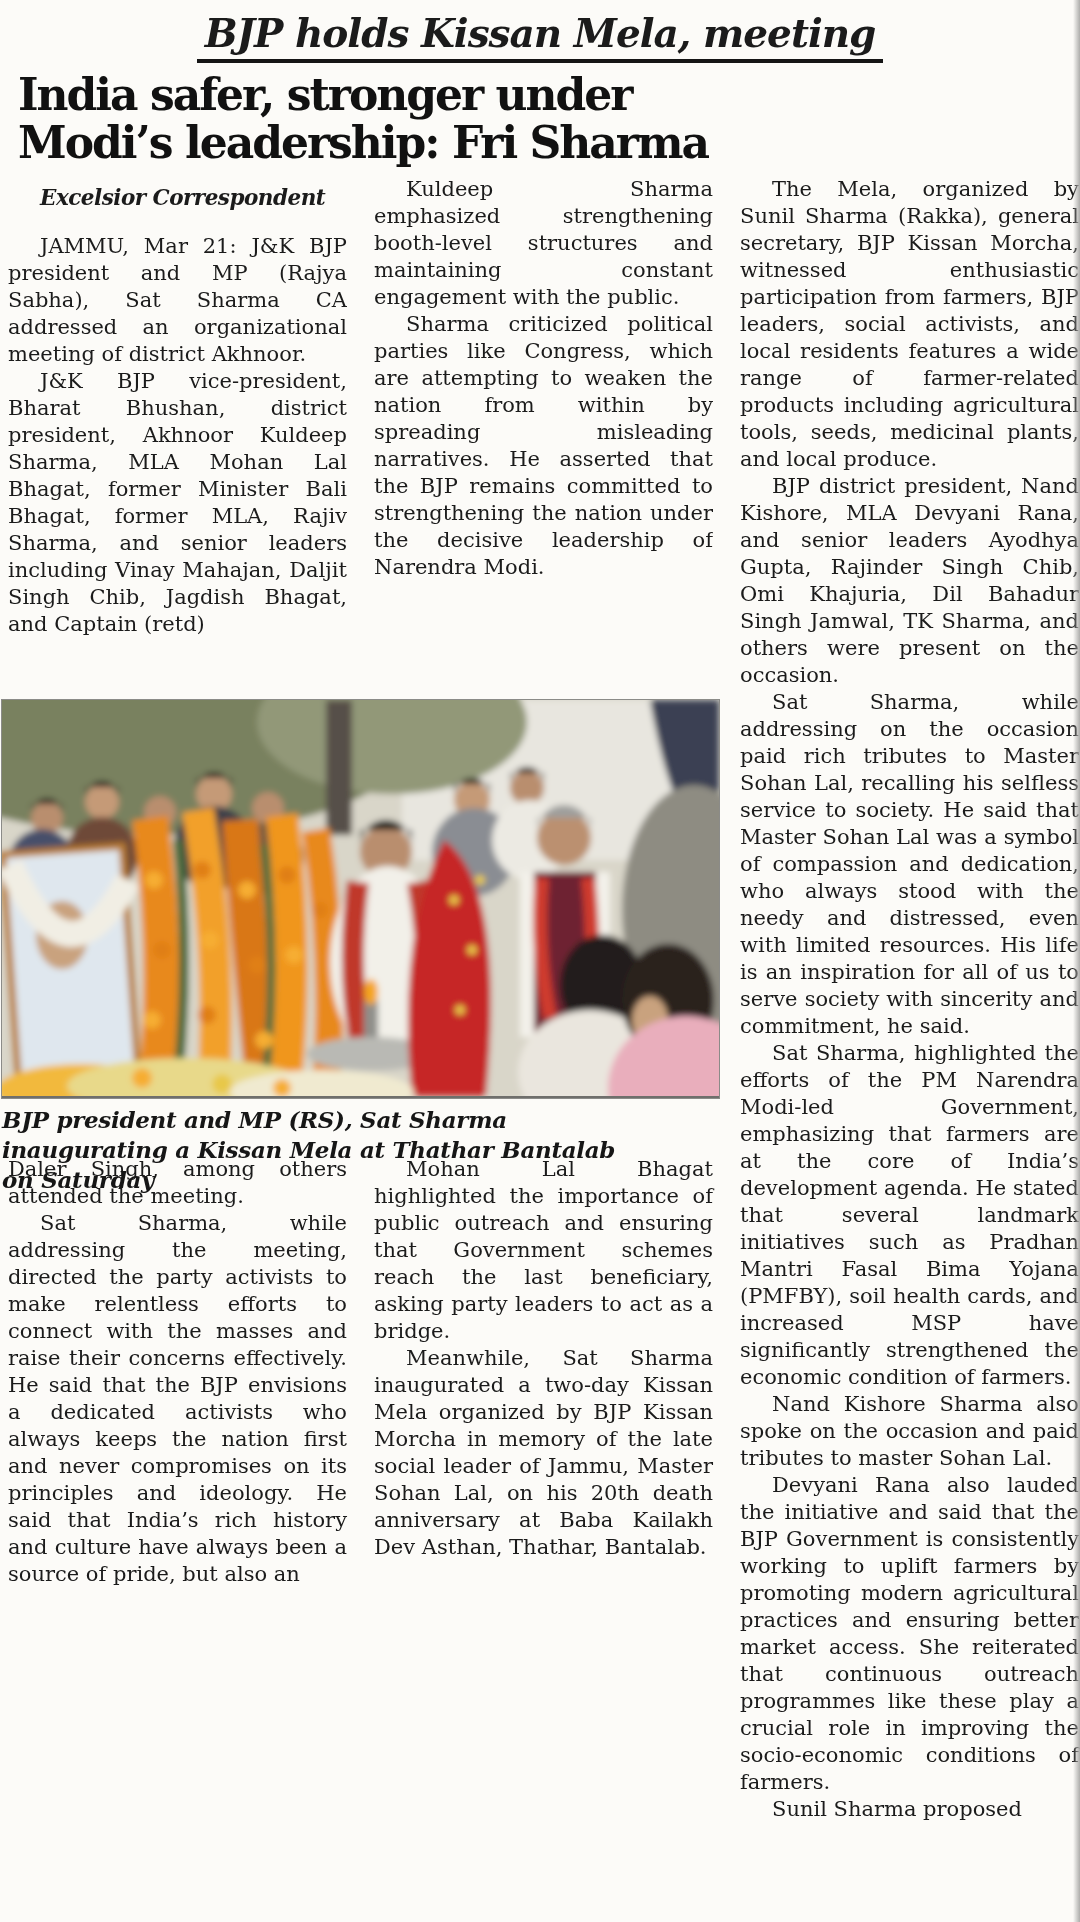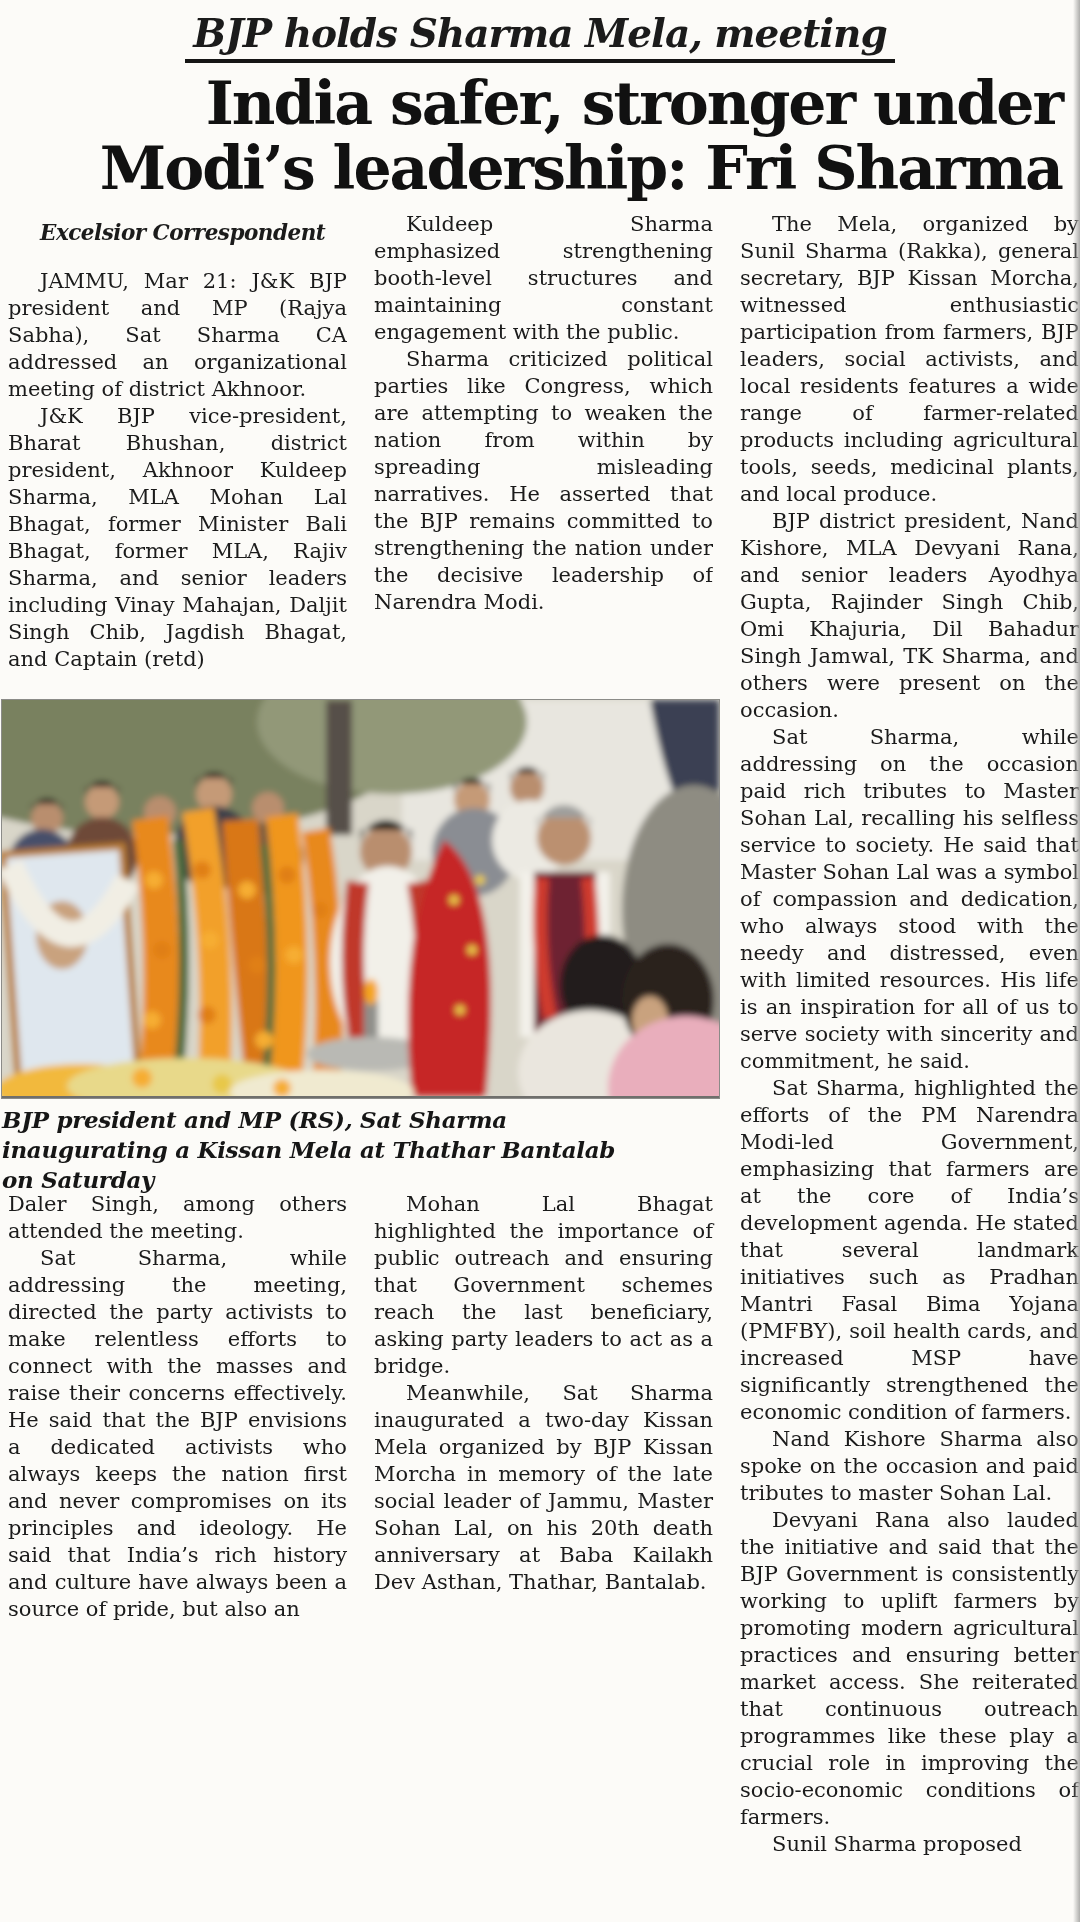--- a/index.html
+++ b/index.html
@@ -7,22 +7,22 @@
     width:1080px;height:1922px;position:relative;overflow:hidden;
     background:#fcfbf8;color:#1b1b1b;
     font-family:"DejaVu Serif","Liberation Serif",serif;
   }
   .scan-edge{position:absolute;right:0;top:0;width:7px;height:100%;
     background:linear-gradient(90deg,rgba(150,150,150,0),#adadab);pointer-events:none;}
   
   .kicker-wrap{text-align:center;padding-top:10px;}
   .kicker{display:inline-block;font-size:39px;font-weight:bold;font-style:italic;
     letter-spacing:-1px;border-bottom:4px solid #151515;padding:0 8px 3px;}
-  .headline{margin:8px 18px 10px;text-align:right;font-weight:bold;
-    font-size:60px;line-height:1.08;letter-spacing:-2px;color:#111;}
+  .headline{margin:8px 18px 10px;text-align:left;font-weight:bold;
+    font-size:44px;line-height:1.08;letter-spacing:-2px;color:#111;}
   .headline .hl-line{display:block;}
   
   .cols{display:flex;gap:27px;padding:0 8px;}
   .col{flex:0 0 339px;width:339px;font-size:21px;line-height:27px;text-align:justify;}
   .col-top{height:505px;overflow:hidden;}
   .photo-spacer{height:475px;}
   .byline{font-weight:bold;font-style:italic;font-size:21.5px;margin:8px 0 22px 32px;
     text-align:left;letter-spacing:-0.5px;}
   p.para{margin:0;text-indent:32px;}
   p.para.noindent{text-indent:0;}
@@ -31,21 +31,21 @@
   .photo{width:717px;height:396px;overflow:hidden;outline:1px solid #8b8b88;
     border-bottom:2px solid #6f6f6c;background:#d9d7cb;}
   .photo svg{display:block;}
   .caption{margin-top:7px;font-weight:bold;font-style:italic;font-size:23px;
     line-height:30px;text-align:left;letter-spacing:-0.3px;color:#161616;}
 </style>
 </head>
 <body>
 
 <div class="kicker-wrap">
-  <span class="kicker">BJP holds Sharma Mela, meeting</span>
+  <span class="kicker">BJP holds Kissan Mela, meeting</span>
 </div>
 
 <h1 class="headline">
     <span class="hl-line">India safer, stronger under</span>
     <span class="hl-line">Modi’s leadership: Fri Sharma</span>
   </h1>
 
 <div class="cols">
 
   <div class="col">

